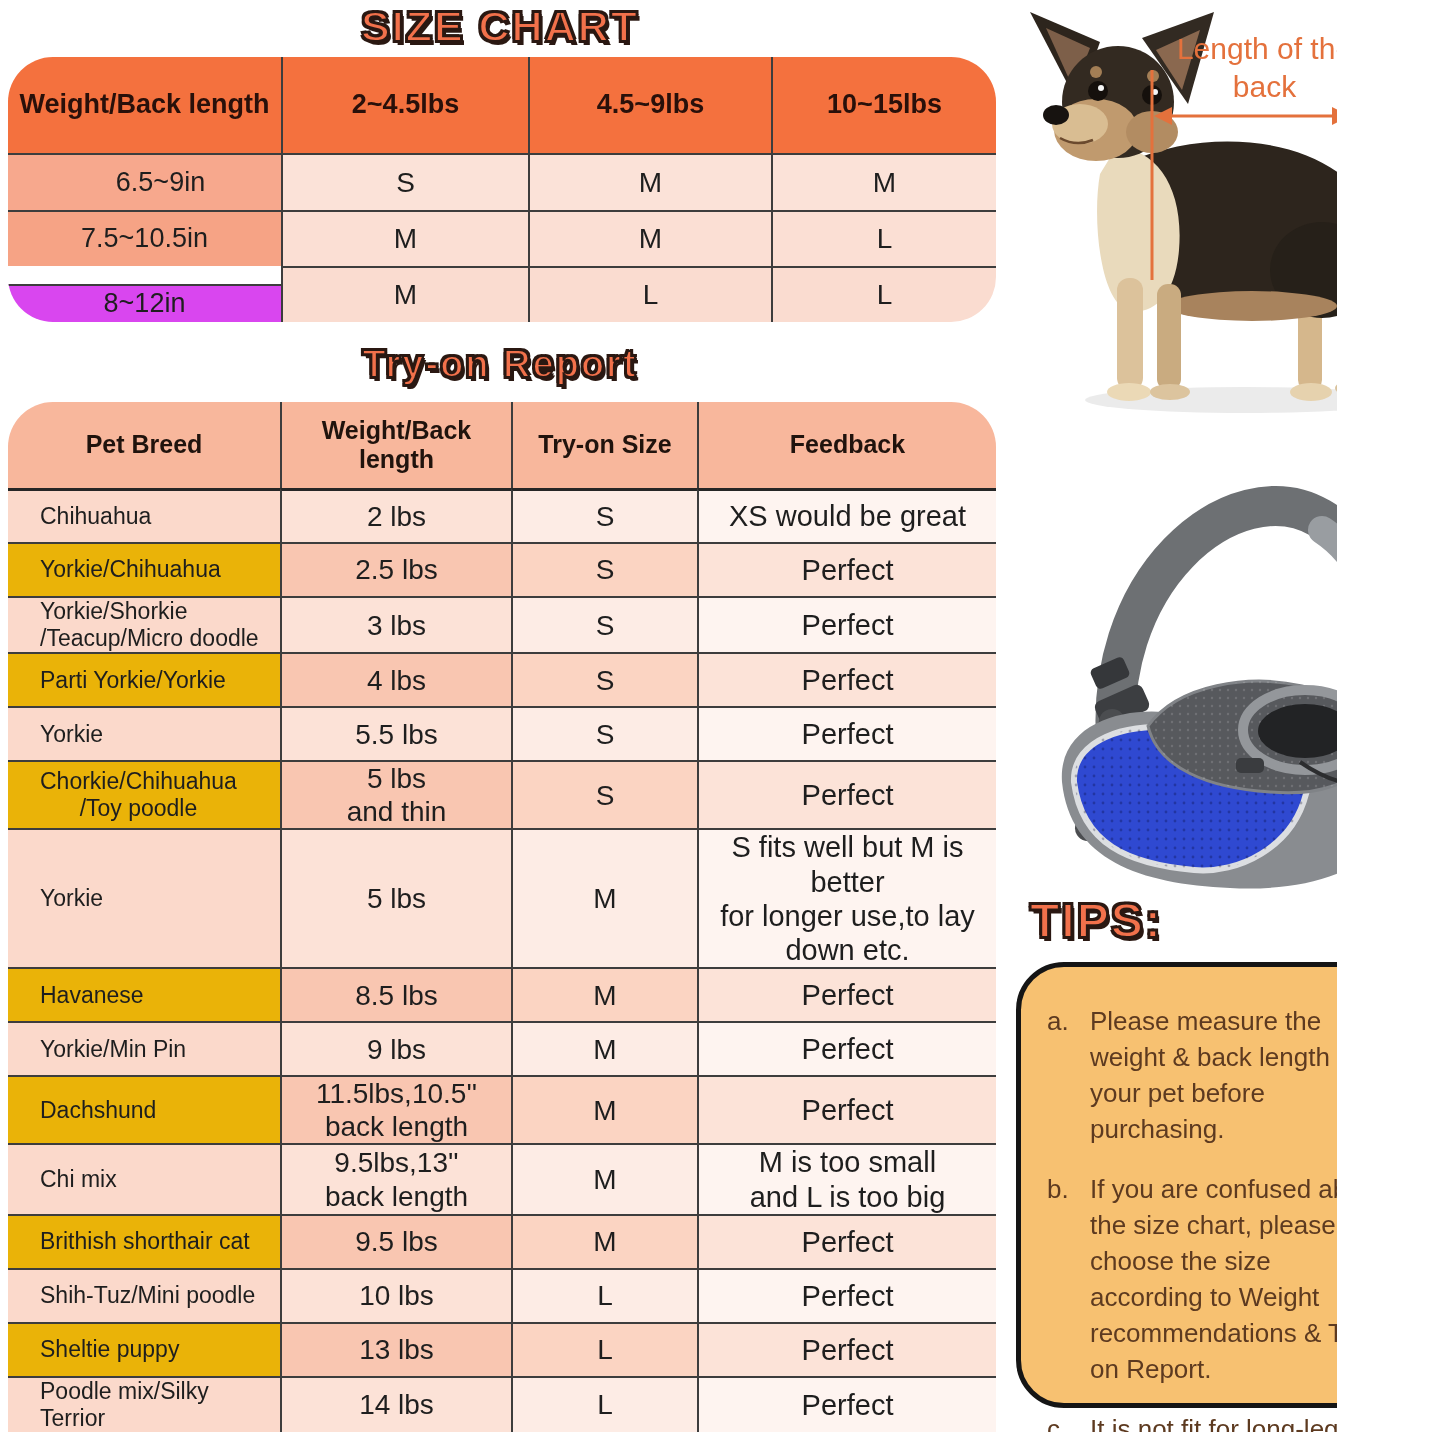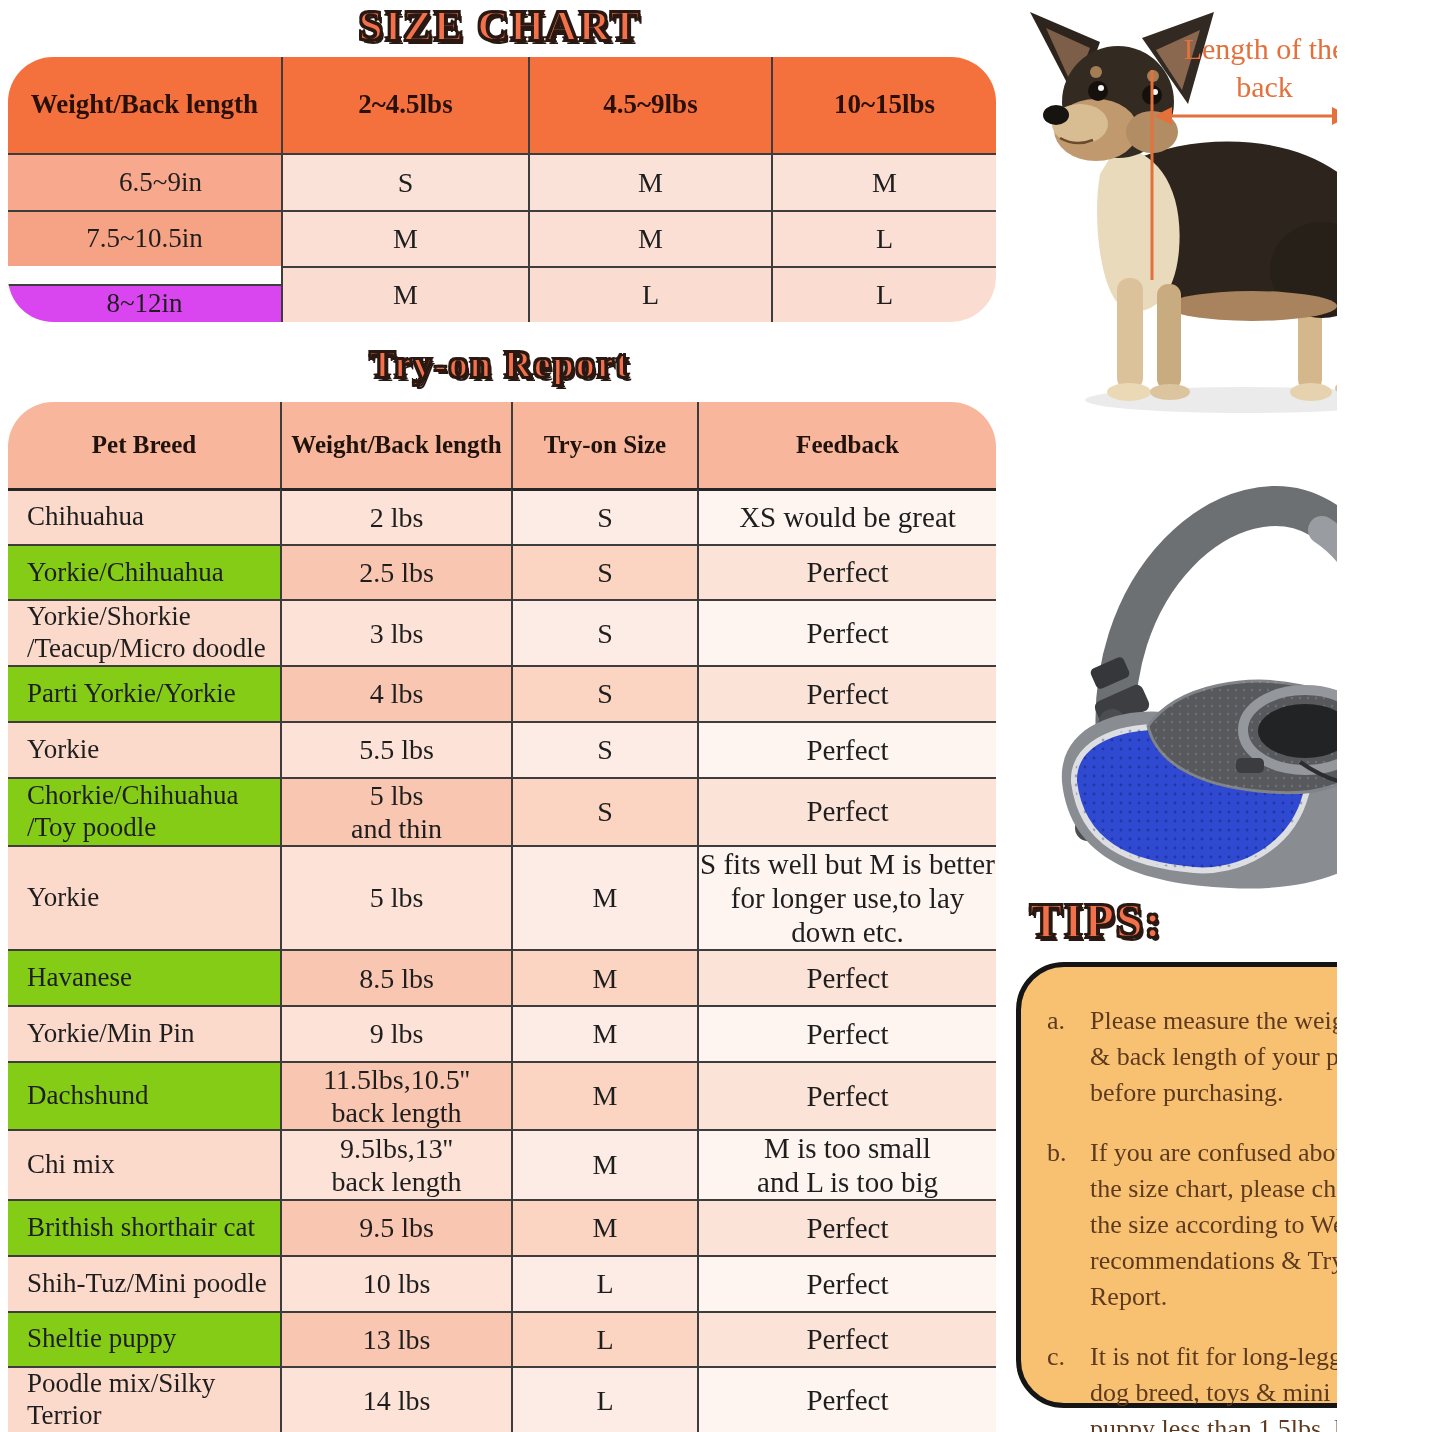--- a/index.html
+++ b/index.html
@@ -1,17 +1,17 @@
 <!DOCTYPE html>
 <html><head>
 <meta charset="utf-8">
 <style>
   html,body{margin:0;padding:0;background:#ffffff;}
   .page{position:relative;width:1337px;height:1432px;background:#ffffff;overflow:hidden;
-        font-family:Liberation Serif, serif;color:#1e1e1e;}
+        font-family:Liberation Sans, sans-serif;color:#1e1e1e;}
 
   
   .bubble{font-weight:bold;color:#F2714B;letter-spacing:2px;
           -webkit-text-stroke:2px #2A1812;
           text-shadow:3px 4px 0 #2A1812,-2px -2px 0 #2A1812,2px -2px 0 #2A1812,
                       -2px 2px 0 #2A1812,2px 2px 0 #2A1812;}
   .size-title{position:absolute;left:0;top:0;width:1000px;text-align:center;font-size:43px;line-height:52px;}
   .tryon-title{position:absolute;left:0;top:336px;width:1000px;text-align:center;font-size:38px;line-height:56px;}
   .tips-title{position:absolute;left:1030px;top:893px;font-size:48px;line-height:56px;}
 
@@ -31,24 +31,24 @@
   
   .sc-head{background:#F4713E;font-weight:bold;font-size:27px;color:#29100A;}
   .sc-label{font-size:27px;}
   .sc-data{font-size:28px;}
   .sc-label.r0{background:#F7A88D;padding-left:32px;} .sc-label.r1{background:#F6A385;} .sc-label.r2{background:#d946ef;margin-top:18px;}
   .sc-data.r0{background:#FBE2D8;}  .sc-data.r1{background:#FBDFD4;}  .sc-data.r2{background:#FADCD0;}
 
   
   .tr-head{background:#F8B79C;font-weight:bold;font-size:25px;color:#20130D;}
   .tr-body{font-size:28px;}
-  .tr-body.c0{justify-content:flex-start;text-align:left;padding-left:19px;font-size:27px;}
+  .tr-body.c0{justify-content:flex-start;text-align:left;padding-left:32px;font-size:23px;}
   .tr-body.c3{font-size:29px;}
   .light.c0{background:#FBD9CB;} .light.c1{background:#FCE2D7;} .light.c2{background:#FDECE5;} .light.c3{background:#FEF4F0;}
-  .dark.c0{background:#84cc16;}  .dark.c1{background:#F9C6B1;}  .dark.c2{background:#FBD4C2;}  .dark.c3{background:#FCE3D8;}
+  .dark.c0{background:#eab308;text-align:center;}  .dark.c1{background:#F9C6B1;}  .dark.c2{background:#FBD4C2;}  .dark.c3{background:#FCE3D8;}
 
   
   .dog-figure{position:absolute;left:1000px;top:0;width:445px;height:425px;}
   .bag-figure{position:absolute;left:1000px;top:430px;width:445px;height:462px;}
   .back-label{position:absolute;left:1172px;top:30px;width:185px;text-align:center;
               color:#E4713C;font-size:30px;line-height:38px;font-weight:normal;}
 
   
   .tips-box{position:absolute;left:1016px;top:962px;width:400px;height:446px;box-sizing:border-box;
             background:#F7C171;border:5px solid #151515;border-radius:48px;

